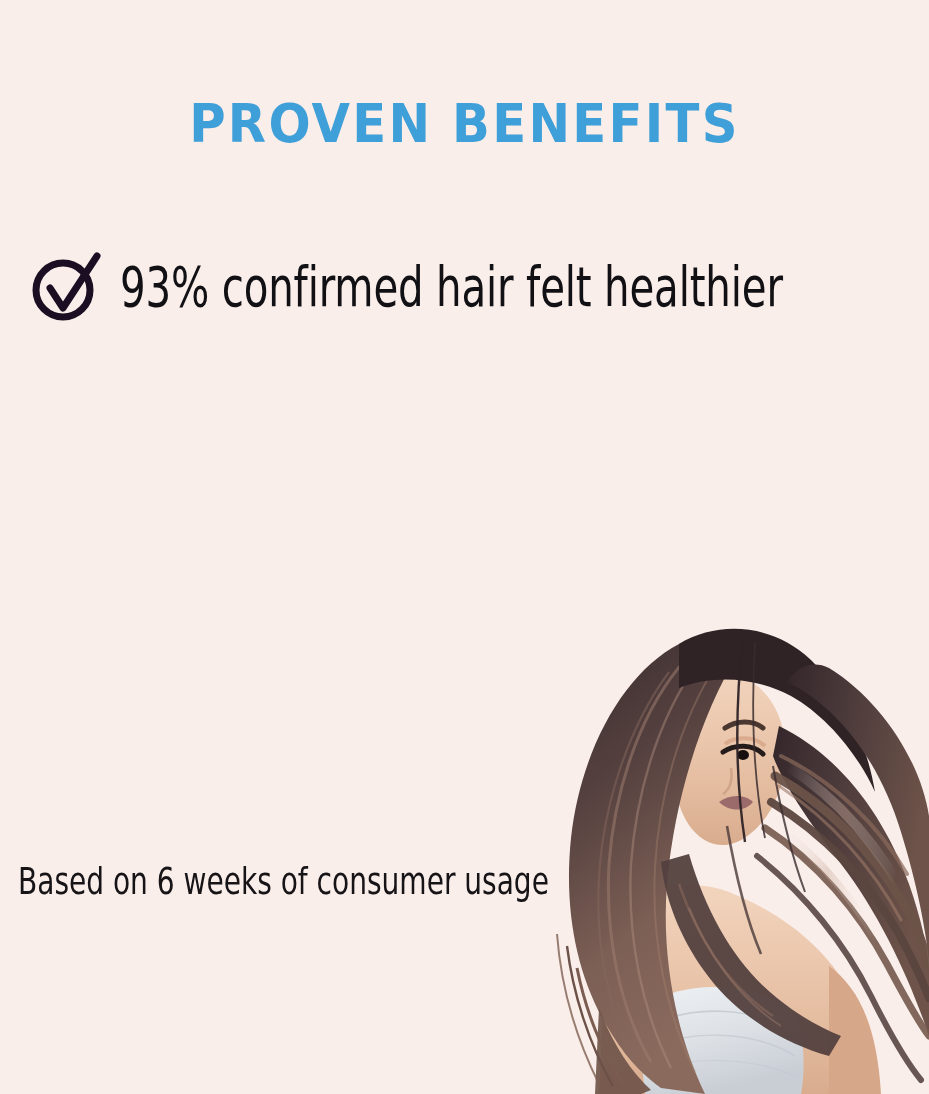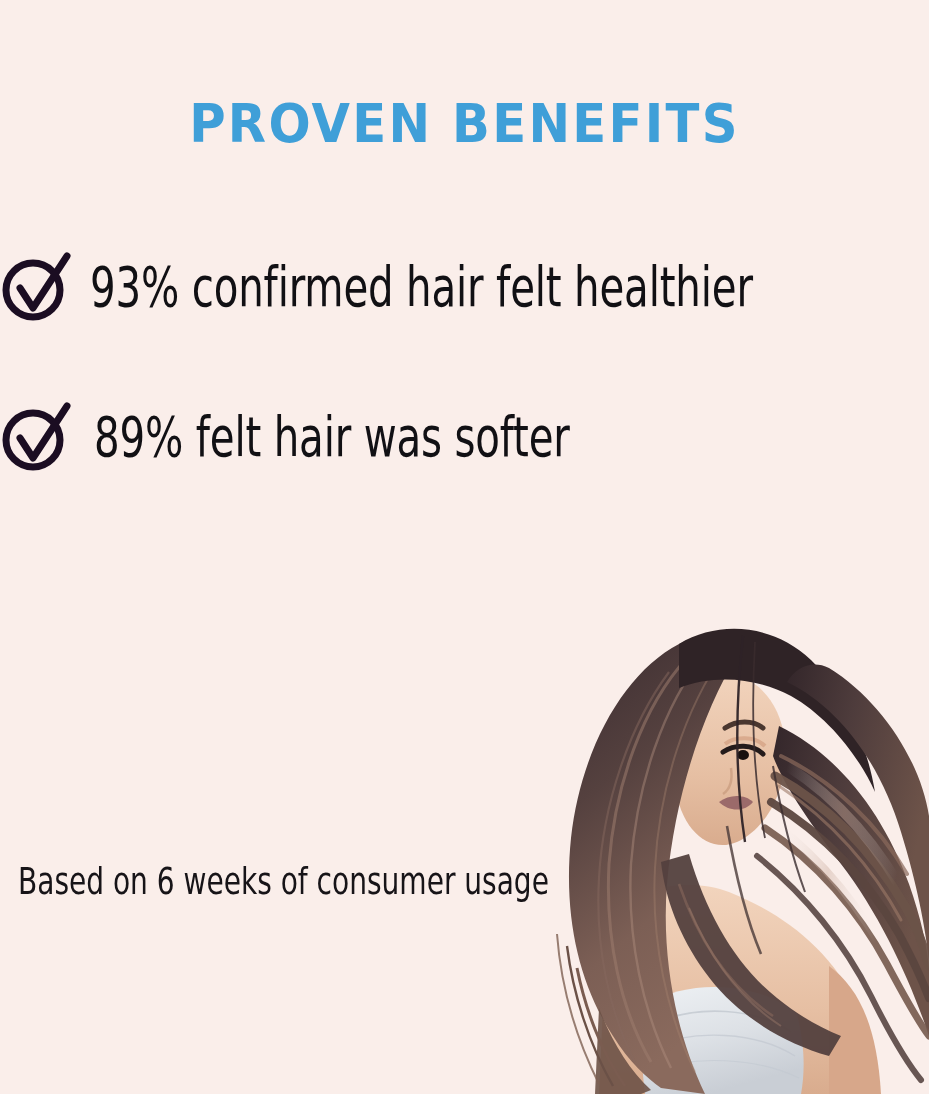--- a/index.html
+++ b/index.html
@@ -48,21 +48,21 @@
     position: absolute;
     left: 0;
     top: 248px;
     width: 929px;
   }
   .benefit-row {
     position: relative;
     height: 150px;
     display: flex;
     align-items: flex-start;
-    padding-left: 0;
+    padding-left: 30px;
     box-sizing: border-box;
   }
   .check-wrap {
     width: 72px;
     height: 74px;
     flex: 0 0 72px;
     position: relative;
     margin-top: 2px;
   }
   .check-wrap svg {
@@ -127,29 +127,20 @@
       <span class="check-wrap">
         <svg viewBox="0 0 72 74" xmlns="http://www.w3.org/2000/svg">
           <circle cx="33" cy="40" r="27" fill="none" stroke="#1b0d22" stroke-width="7"></circle>
           <path d="M20 38 L33 58 L67 6" fill="none" stroke="#1b0d22" stroke-width="7" stroke-linecap="round" stroke-linejoin="round"></path>
         </svg>
       </span>
       <span class="benefit-text">93% confirmed hair felt healthier</span>
     </div>
 
 
-    <div class="benefit-row row-3">
-      <span class="check-wrap">
-        <svg viewBox="0 0 72 74" xmlns="http://www.w3.org/2000/svg">
-          <circle cx="33" cy="40" r="27" fill="none" stroke="#1b0d22" stroke-width="7"></circle>
-          <path d="M20 38 L33 58 L67 6" fill="none" stroke="#1b0d22" stroke-width="7" stroke-linecap="round" stroke-linejoin="round"></path>
-        </svg>
-      </span>
-      <span class="benefit-text">89% felt hair was softer</span>
-    </div>
 
   </div>
 
   <div class="footnote">Based on 6 weeks of consumer usage</div>
 
   <div class="photo">
     <svg viewBox="0 0 400 478" xmlns="http://www.w3.org/2000/svg" preserveAspectRatio="xMaxYMax slice">
       <defs>
         <linearGradient id="hairMain" x1="0" y1="0" x2="0.3" y2="1">
           <stop offset="0%" stop-color="#3a2c30"></stop>

